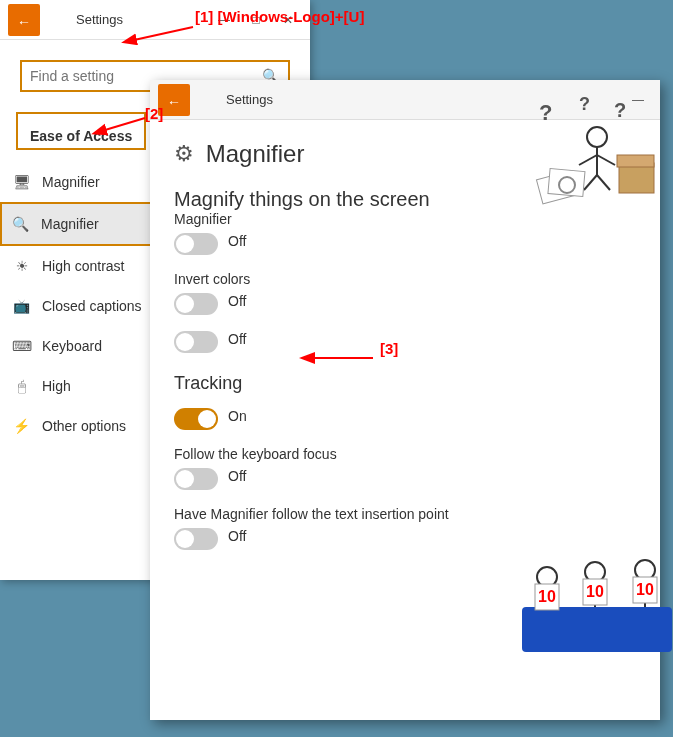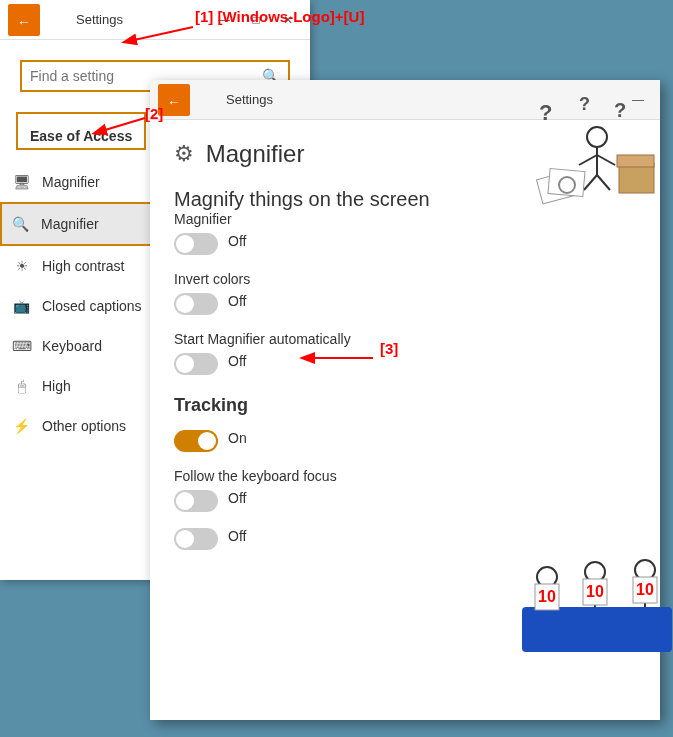--- a/index.html
+++ b/index.html
@@ -216,21 +216,21 @@
     }
     .toggle.off::after { left: 2px; }
     .toggle.on::after { left: 24px; }
     .toggle-text {
       font-size: 14px;
       color: #333;
     }
 
     .tracking-section-title {
       font-size: 18px;
-      font-weight: 700;
+      font-weight: 400;
       color: #333;
       margin: 20px 0 14px 0;
     }
 
     
     .annotation {
       position: absolute;
       color: red;
       font-weight: bold;
       font-size: 15px;
@@ -338,21 +338,20 @@
 
     <div class="setting-item">
       <div class="setting-label">Invert colors</div>
       <div class="toggle-row">
         <button class="toggle off"></button>
         <span class="toggle-text">Off</span>
       </div>
     </div>
 
     <div class="setting-item">
-      <div class="setting-label">Start Magnifier automatically</div>
       <div class="toggle-row">
         <button class="toggle off"></button>
         <span class="toggle-text">Off</span>
       </div>
     </div>
 
     <div class="tracking-section-title">Tracking</div>
 
     <div class="setting-item">
       <div class="toggle-row">
@@ -363,20 +362,21 @@
 
     <div class="setting-item">
       <div class="setting-label">Follow the keyboard focus</div>
       <div class="toggle-row">
         <button class="toggle off"></button>
         <span class="toggle-text">Off</span>
       </div>
     </div>
 
     <div class="setting-item">
+      <div class="setting-label">Have Magnifier follow the text insertion point</div>
       <div class="toggle-row">
         <button class="toggle off"></button>
         <span class="toggle-text">Off</span>
       </div>
     </div>
   </div>
 </div>
 
 <div class="annotation" style="top: 8px; left: 195px;">
   <span>[1] [Windows-Logo]+[U]</span>

